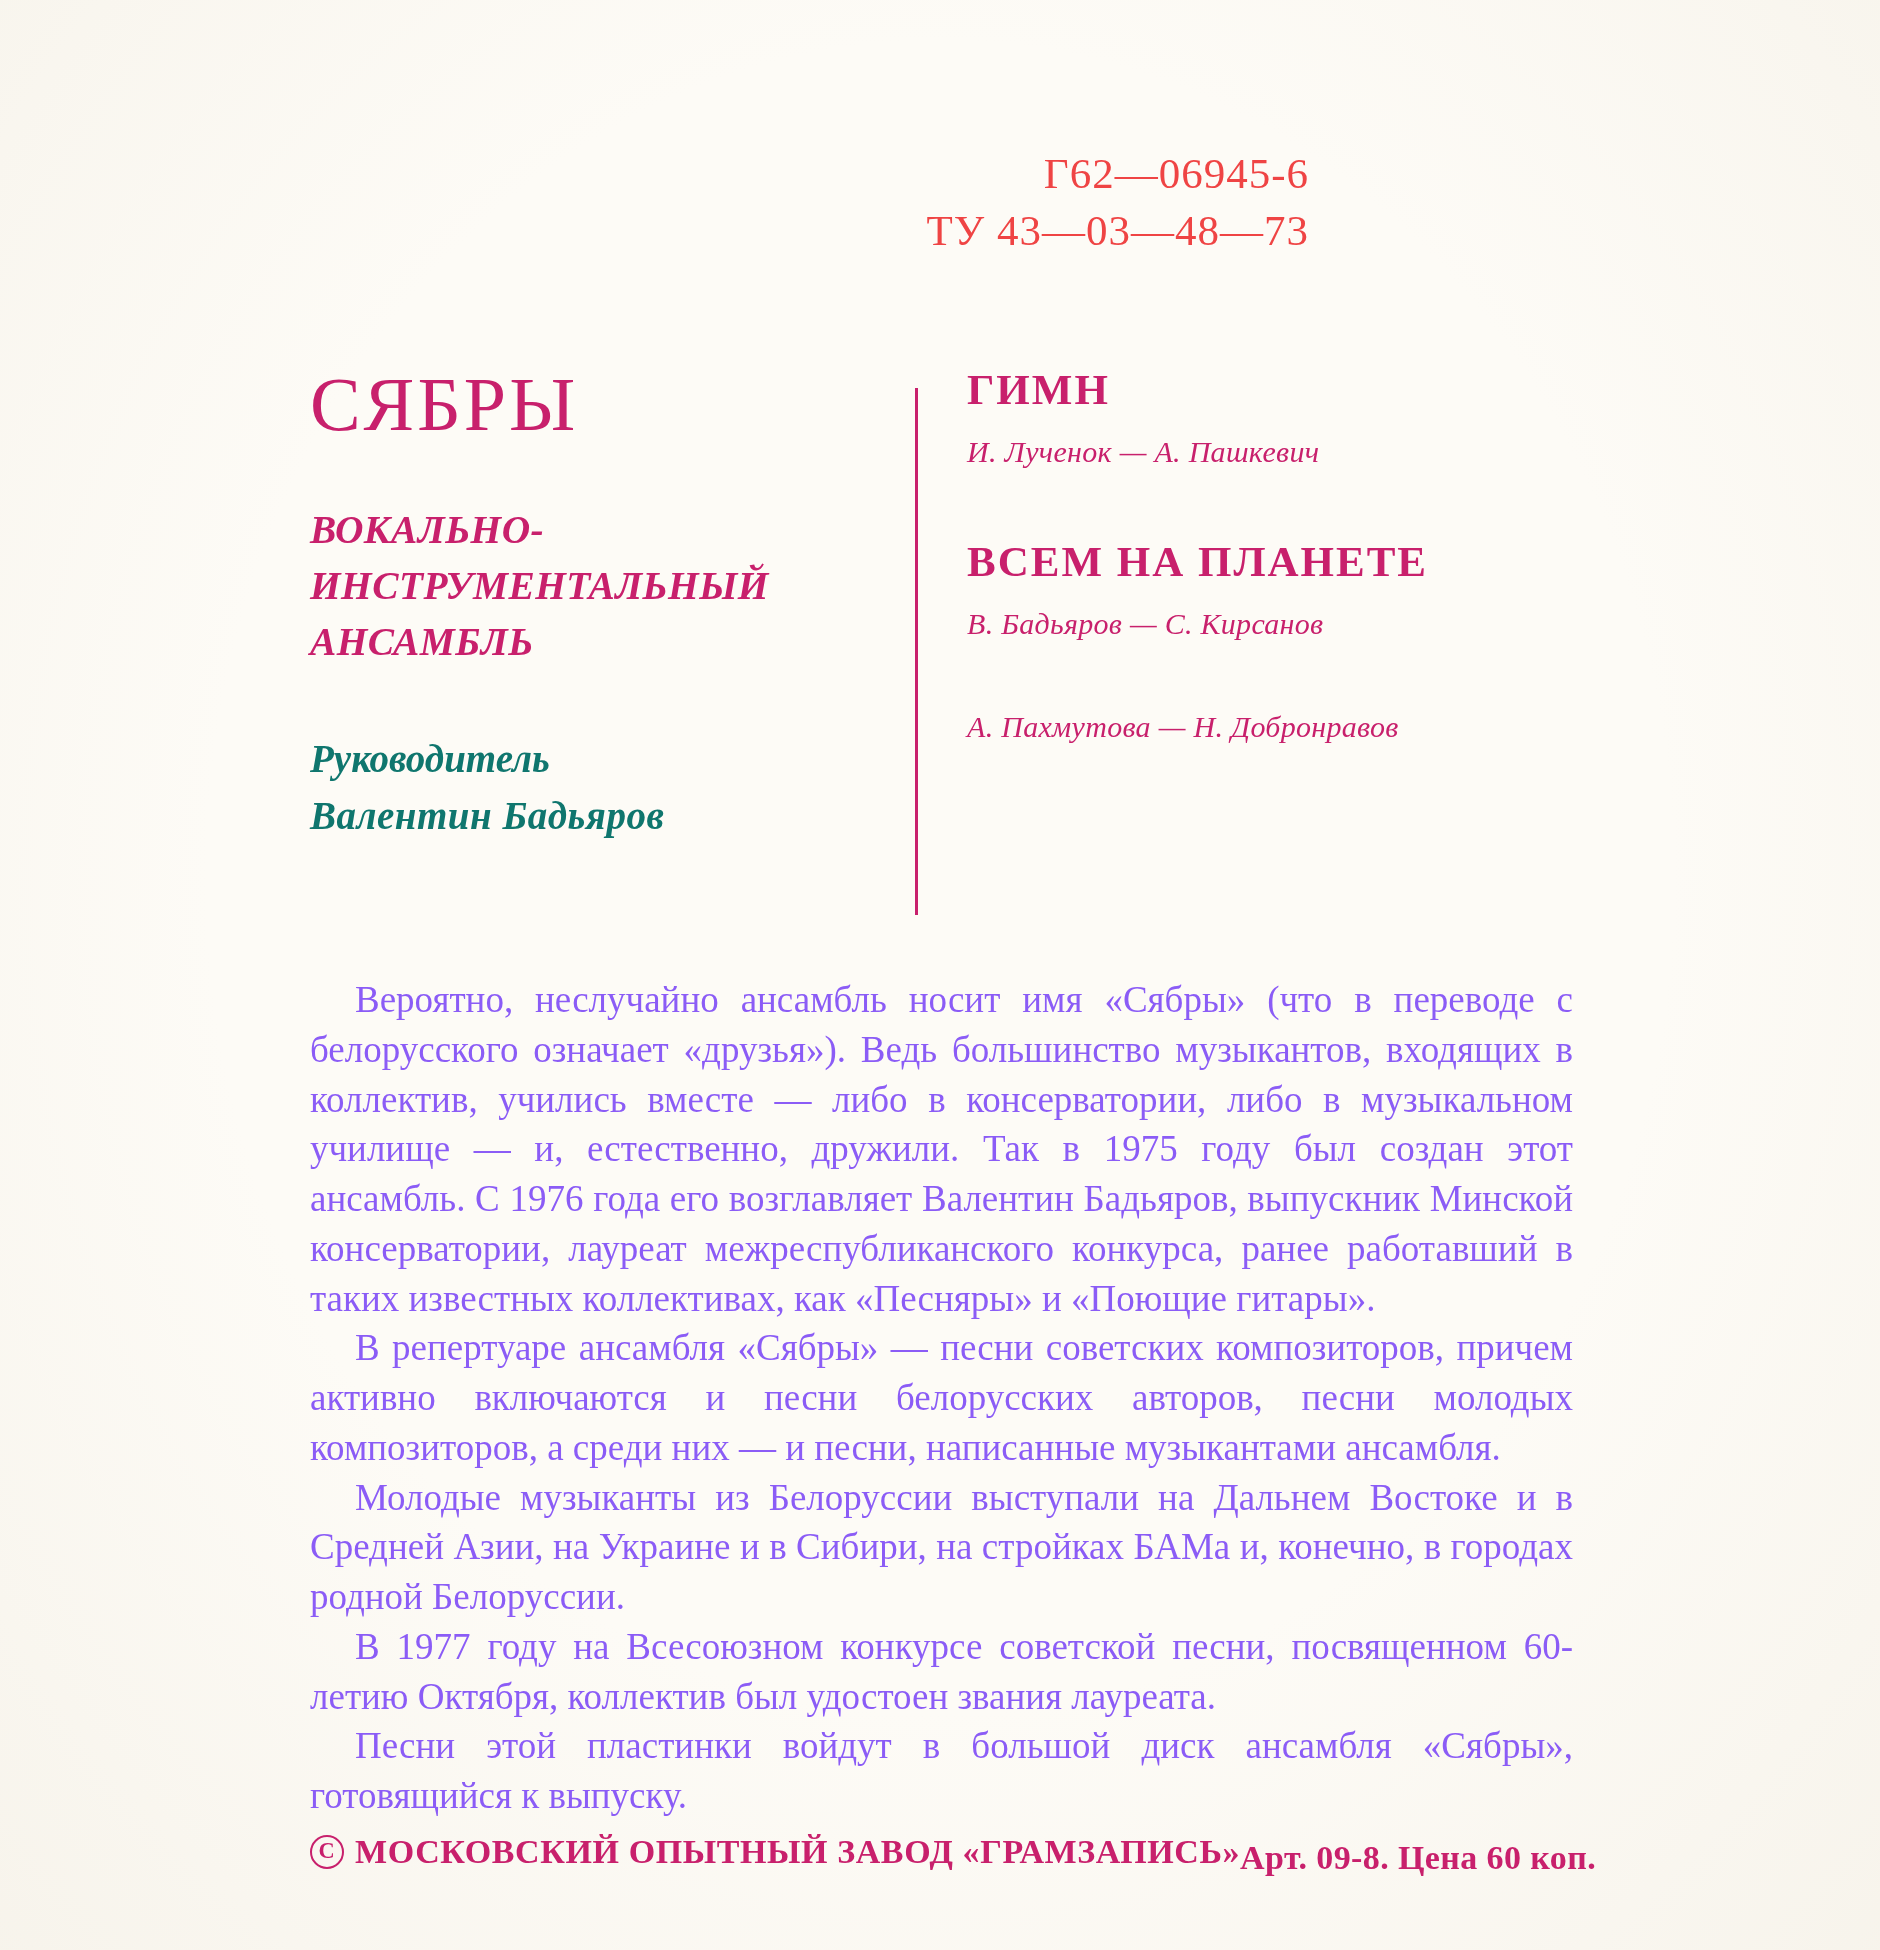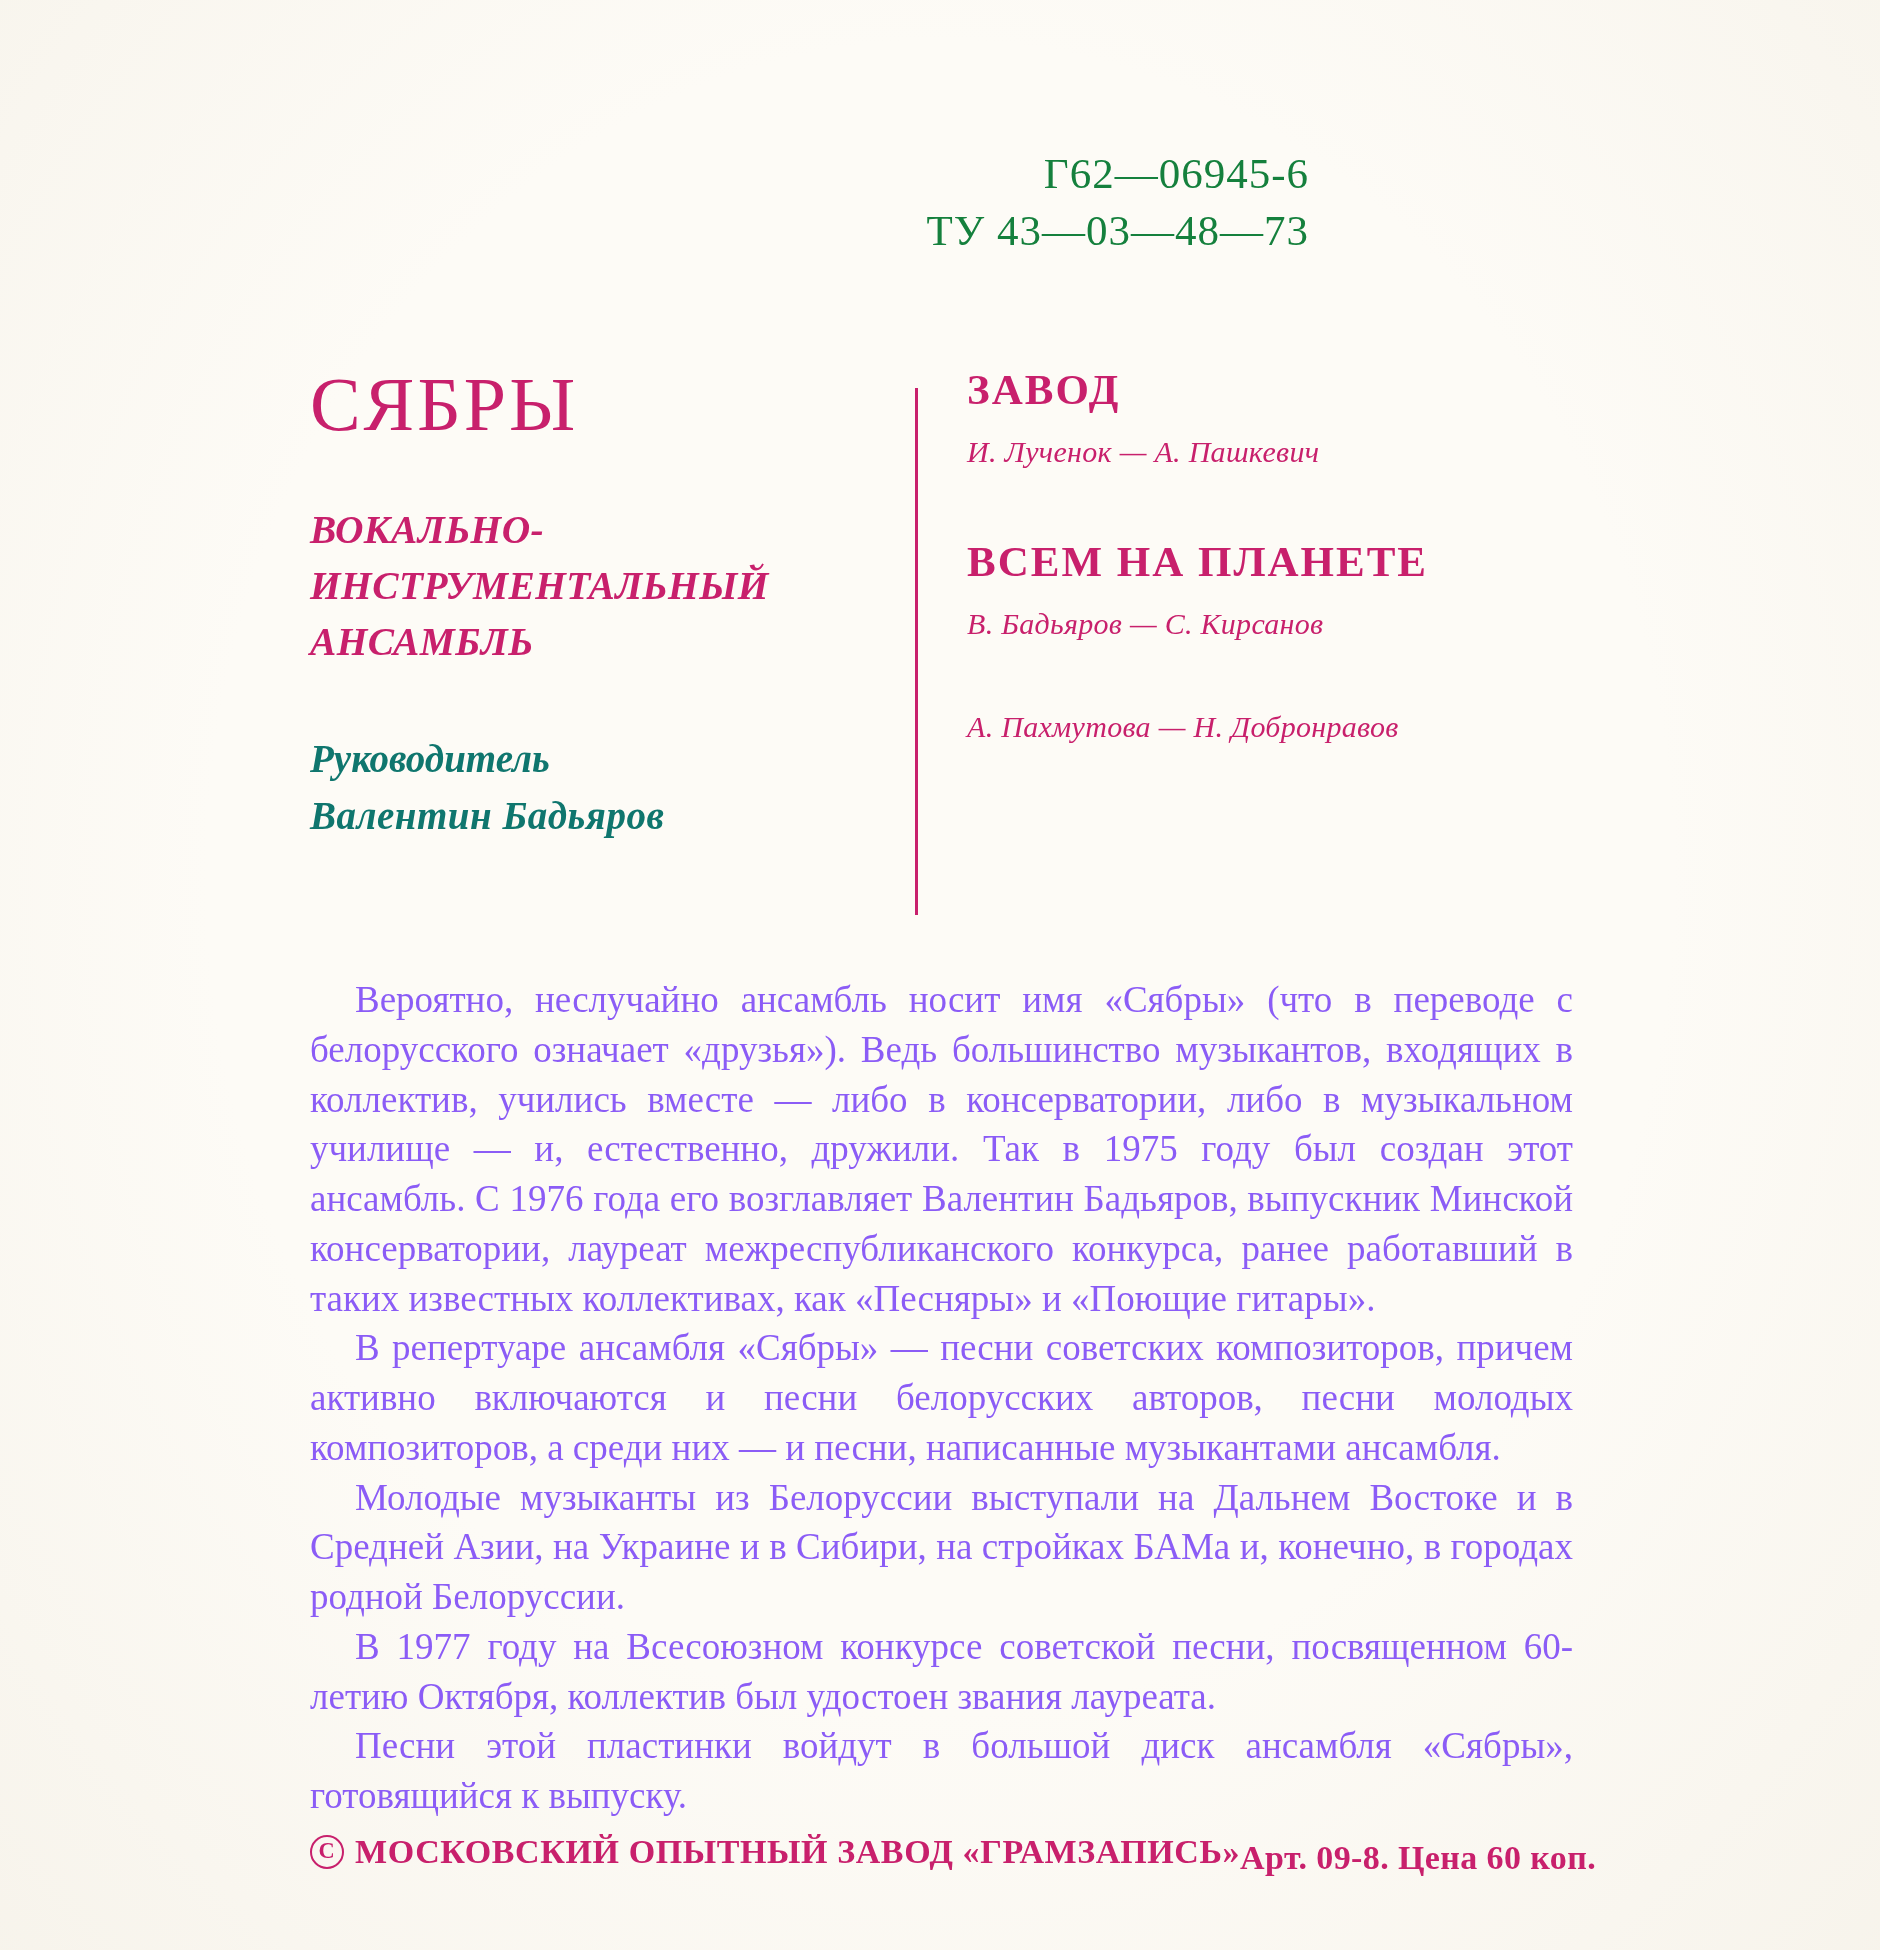--- a/index.html
+++ b/index.html
@@ -37,21 +37,21 @@
     position: absolute;
     right: 571px;
     top: 146px;
     text-align: right;
     line-height: 1.32;
   }
   .catalog .cat-line {
     font-size: 43px;
     letter-spacing: 1px;
     white-space: nowrap;
-    color: #15803d;
+    color: #ef4444;
     text-align: right;
   }
 
   
   .upper {
     position: absolute;
     left: 0;
     top: 366px;
     width: 1540px;
     height: 556px;
@@ -234,21 +234,21 @@
       <div class="leader-block">
         <span class="ll">Руководитель</span>
         <span class="ll leader-name">Валентин  Бадьяров</span>
       </div>
     </div>
 
     <div class="divider"></div>
 
     <div class="col-right">
       <div class="track">
-        <div class="track-title">ЗАВОД</div>
+        <div class="track-title">ГИМН</div>
         <div class="track-credit">И. Лученок — А. Пашкевич</div>
       </div>
       <div class="track">
         <div class="track-title">ВСЕМ НА ПЛАНЕТЕ</div>
         <div class="track-credit">В. Бадьяров — С. Кирсанов</div>
       </div>
       <div class="track">
         <div class="track-credit">А. Пахмутова — Н. Добронравов</div>
       </div>
     </div>

